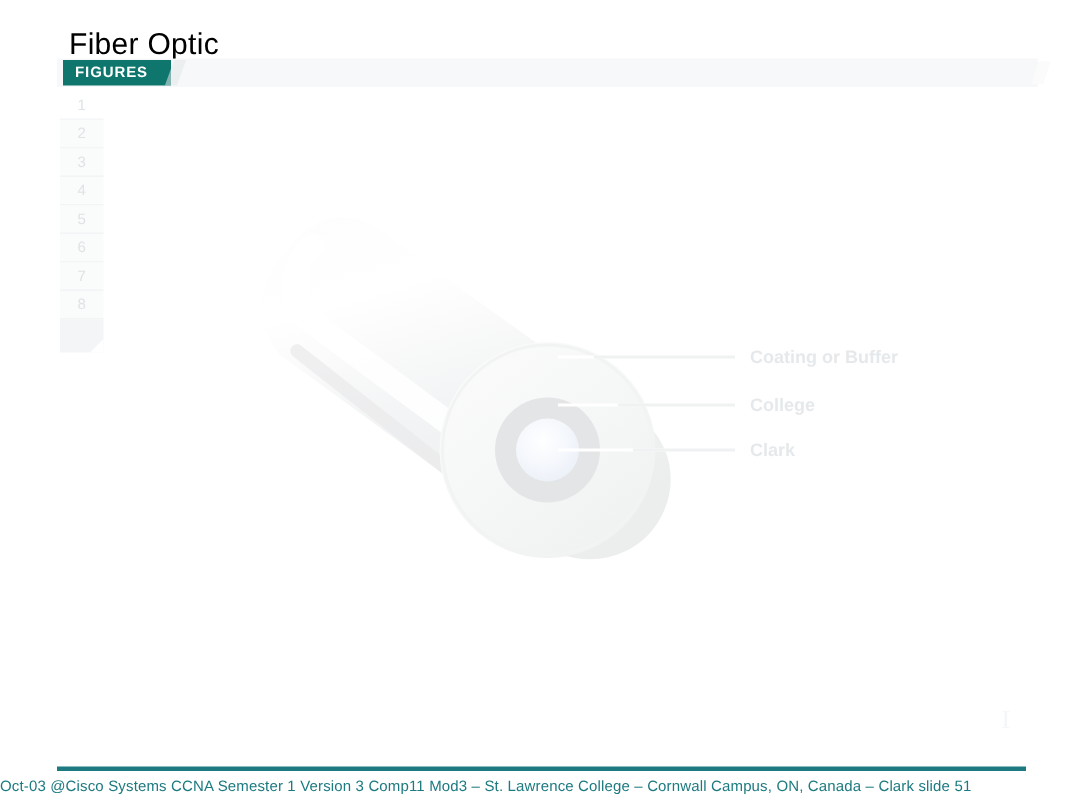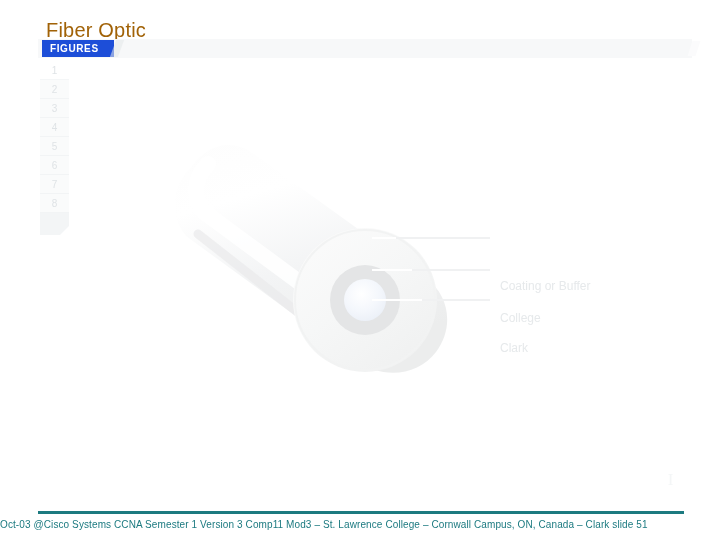--- a/index.html
+++ b/index.html
@@ -16,21 +16,21 @@
     background: #ffffff;
   }
 
   
   #slide-title {
     position: absolute;
     left: 46px;
     top: 19px;
     font-size: 20px;
     font-weight: 400;
-    color: #a16207;
+    color: #000000;
     letter-spacing: 0.2px;
     white-space: nowrap;
   }
 
   
   #tabbar {
     position: absolute;
     left: 38px;
     top: 39px;
     width: 654px;
@@ -46,21 +46,21 @@
     height: 15px;
     background: #fbfbfc;
     transform: skewX(-18deg);
   }
   #figures-tab {
     position: absolute;
     left: 42px;
     top: 40px;
     width: 72px;
     height: 17px;
-    background: #1d4ed8;
+    background: #0f766e;
     color: #ffffff;
     font-size: 10px;
     font-weight: bold;
     letter-spacing: 0.6px;
     line-height: 17px;
     padding-left: 8px;
     box-sizing: border-box;
   }
   #figures-tab:after {
     content: "";
@@ -119,24 +119,23 @@
     top: 130px;
     width: 340px;
     height: 280px;
   }
   #fiber-svg { display: block; }
 
   
   .callout-label {
     position: absolute;
     font-size: 12px;
-    font-weight: normal;
+    font-weight: bold;
     color: #e6e9eb;
     white-space: nowrap;
-    margin-top: 48px;
   }
   #label-coating { left: 500px; top: 231px; }
   #label-cladding { left: 500px; top: 263px; }
   #label-core     { left: 500px; top: 293px; }
 
   
   #text-caret {
     position: absolute;
     left: 666px;
     top: 471px;
@@ -155,22 +154,22 @@
     left: 38px;
     top: 511px;
     width: 646px;
     height: 3px;
     background: #1c7a80;
   }
   #footer-text {
     position: absolute;
     left: 0;
     top: 519px;
-    width: 720px;
-    text-align: left;
+    width: 592px;
+    text-align: right;
     font-size: 10px;
     color: #1c7a80;
     font-family: "Liberation Sans", sans-serif;
     letter-spacing: 0.1px;
     white-space: nowrap;
   }
 </style>
 </head>
 <body>
 

